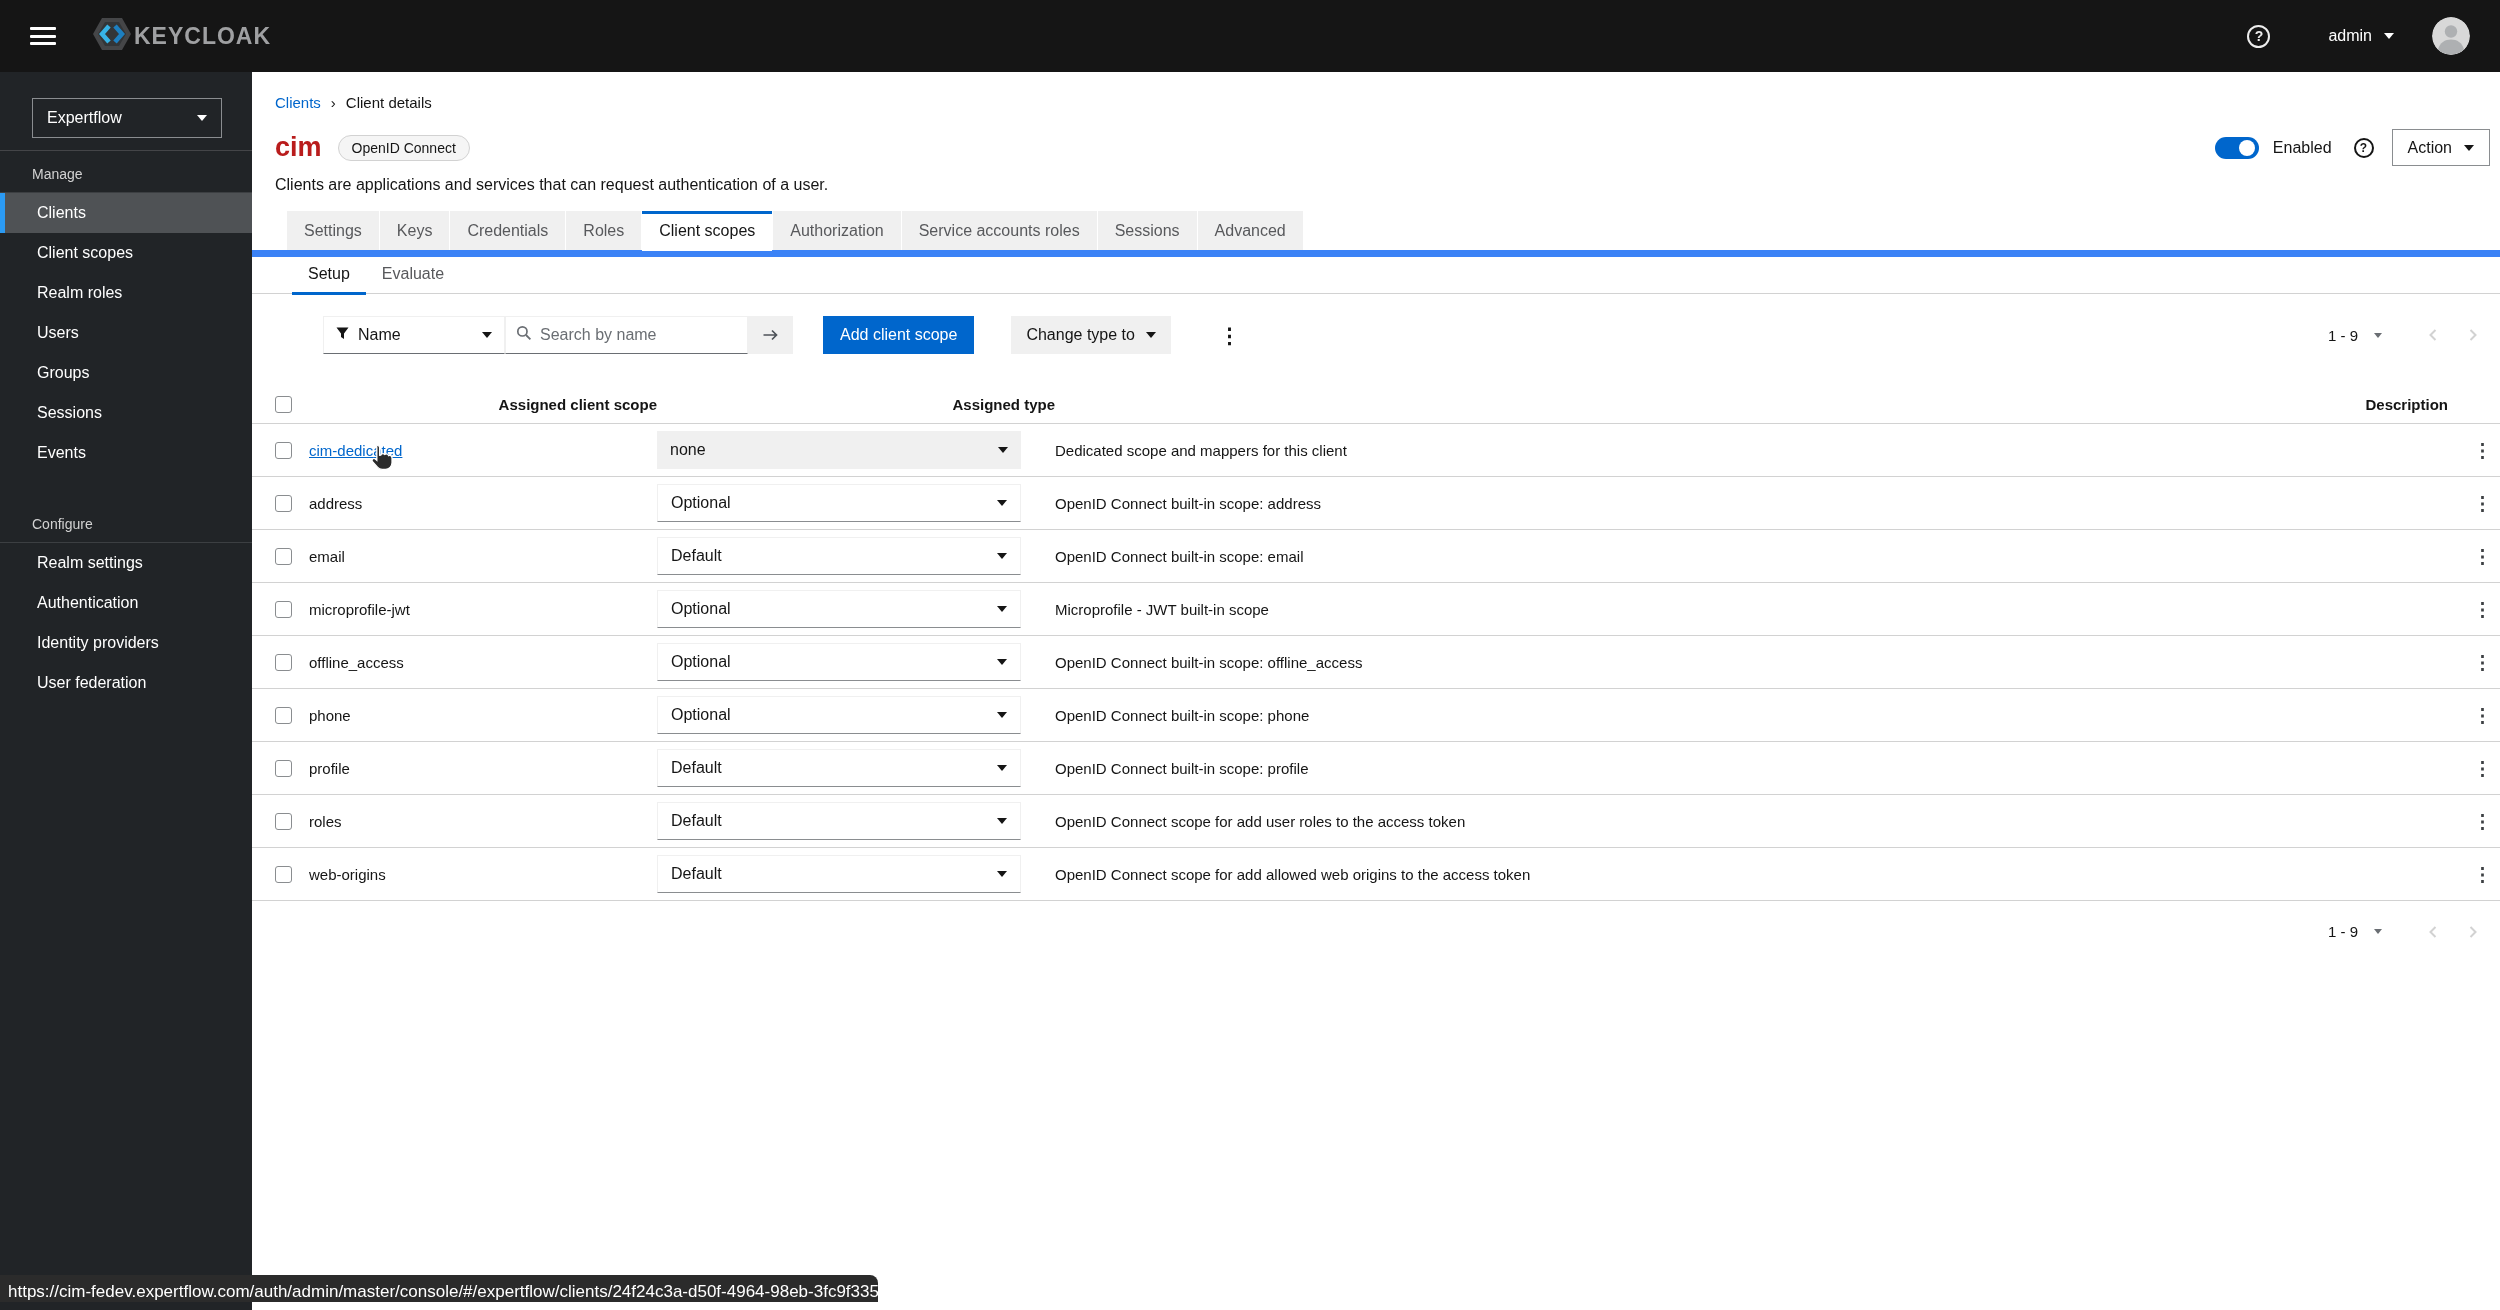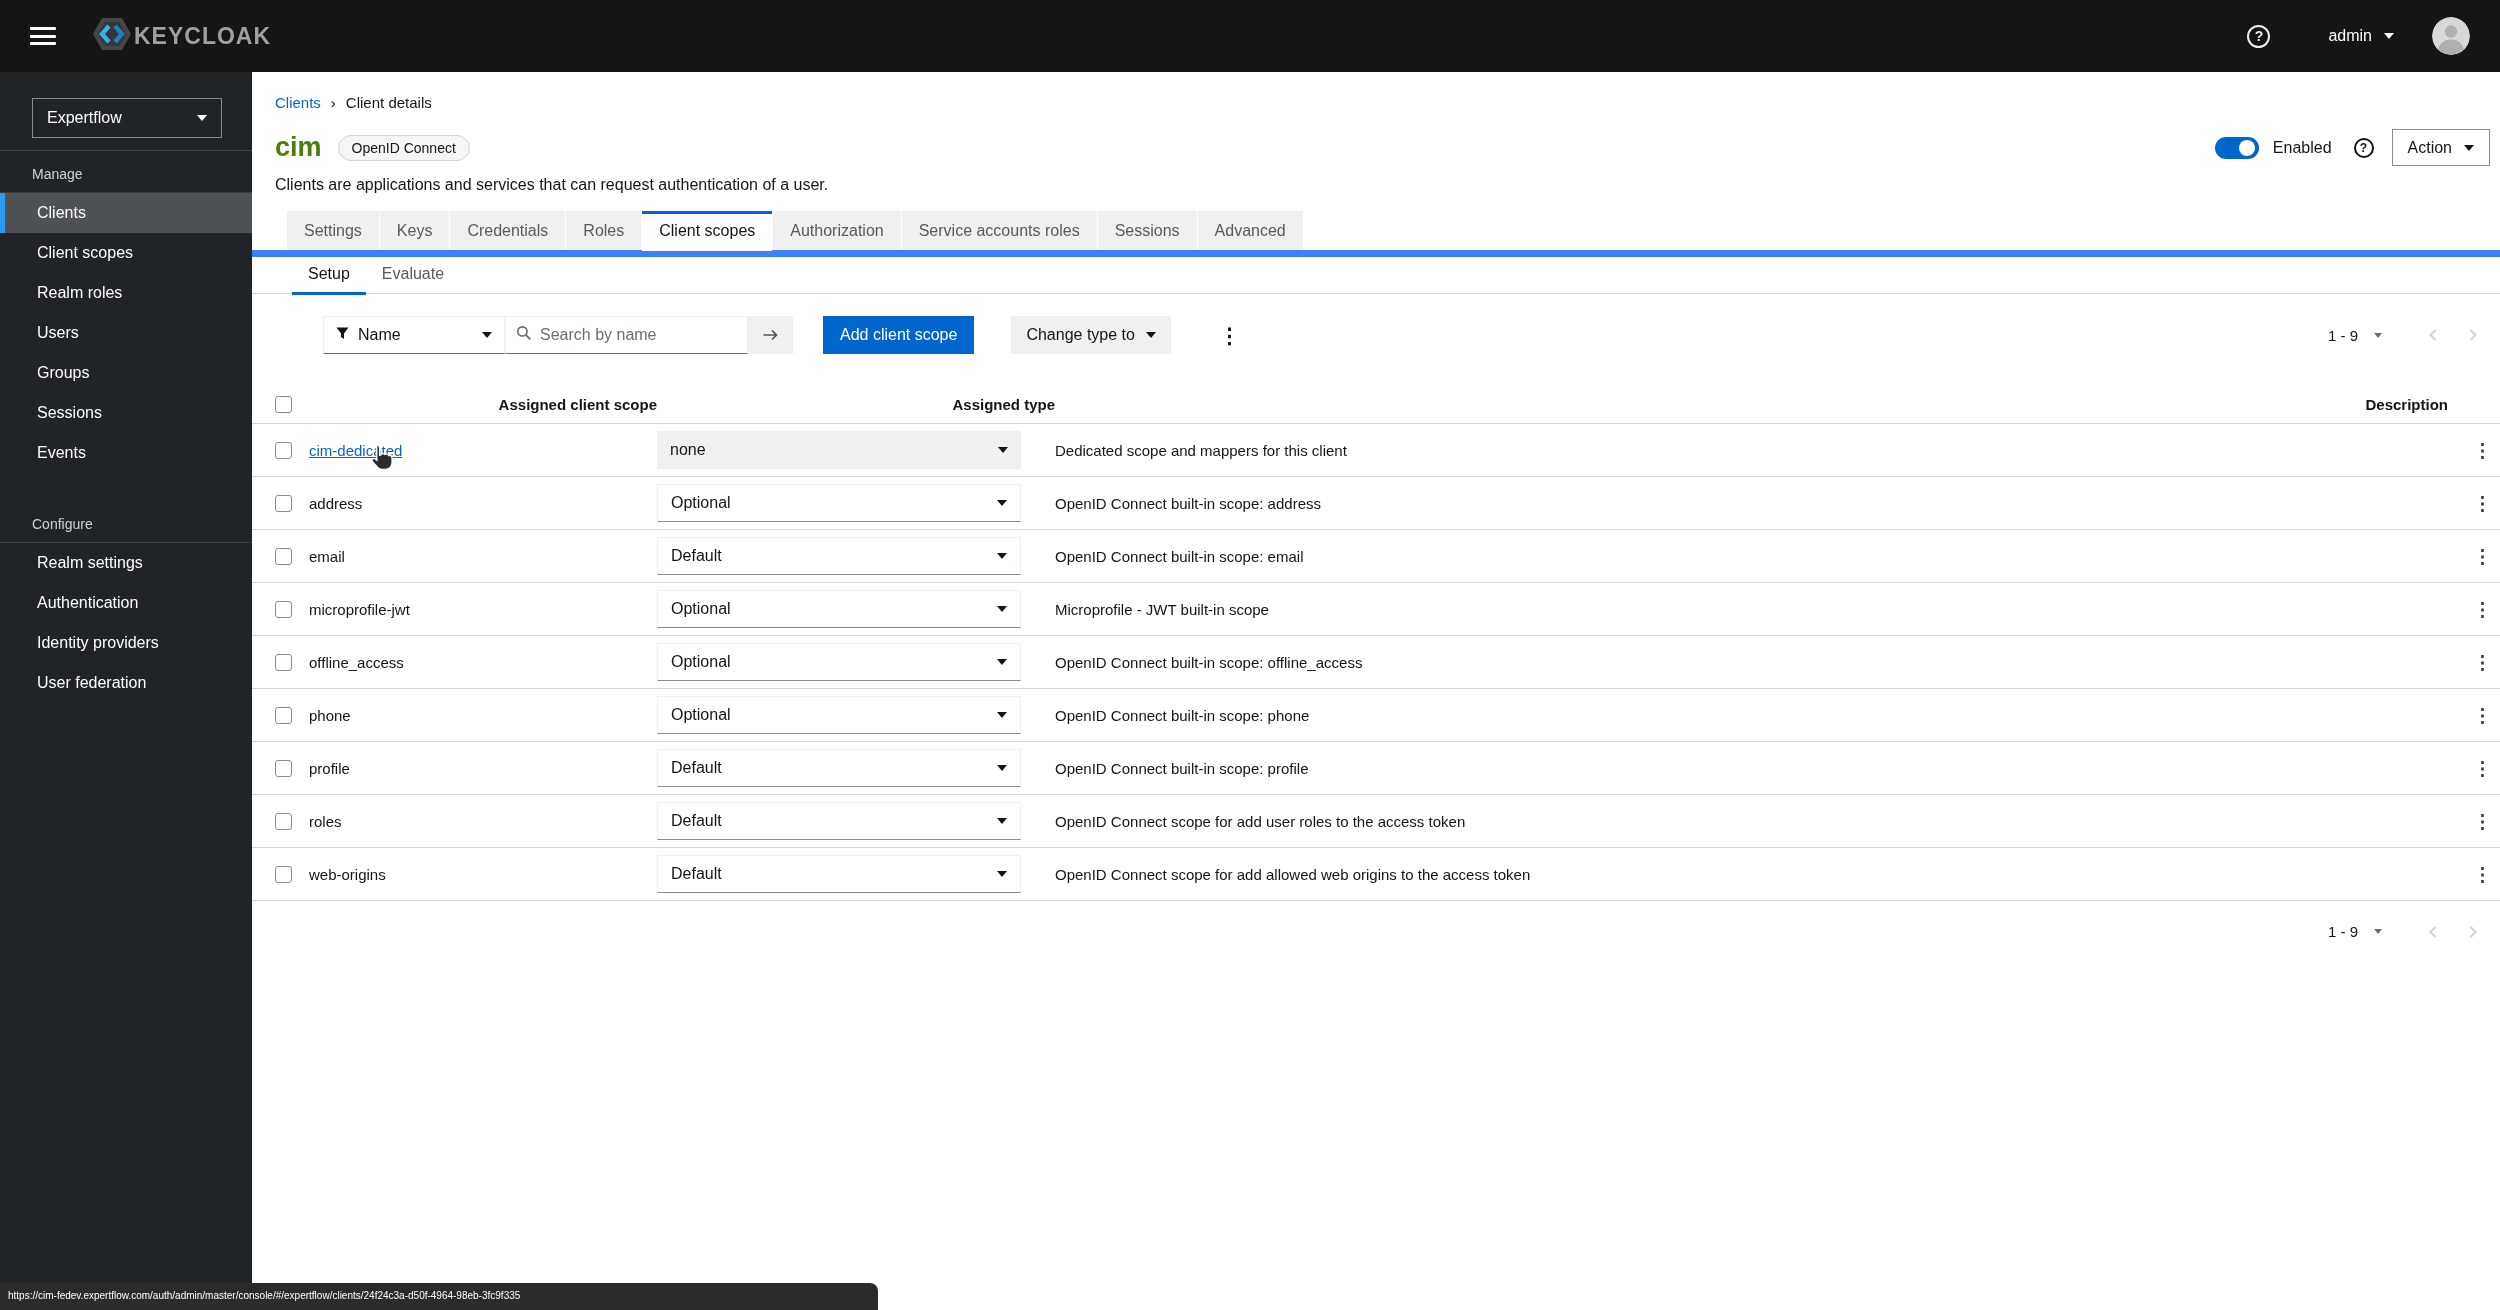--- a/index.html
+++ b/index.html
@@ -35,21 +35,21 @@
 
   
   .main { flex:1; background:#fff; position:relative; overflow:hidden; }
 
   .breadcrumb { margin:22px 0 0 23px; display:flex; align-items:center; gap:10px; font-size:15px; }
   .breadcrumb a { color:#0066cc; text-decoration:none; cursor:pointer; }
   .crumb-sep::before { content:"\203A"; color:#151515; font-size:15px; }
   .crumb-current { color:#151515; }
 
   .page-header { display:flex; align-items:center; margin:18px 10px 0 23px; }
-  .page-title { font-size:27px; font-weight:bold; color:#4d7c0f; }
+  .page-title { font-size:27px; font-weight:bold; color:#b91c1c; }
   .badge { margin-left:16px; padding:4px 13px; background:#f5f5f5; border:1px solid #d2d2d2; border-radius:15px; font-size:14px; color:#151515; }
   .header-right { margin-left:auto; display:flex; align-items:center; }
   .switch { width:44px; height:22px; border-radius:11px; background:#0066cc; position:relative; cursor:pointer; }
   .switch::after { content:""; position:absolute; top:3px; right:4px; width:16px; height:16px; border-radius:50%; background:#fff; }
   .enabled-label { font-size:16px; color:#151515; margin:0 22px 0 14px; }
   .action-btn { margin-left:18px; height:37px; background:#fff; border:1px solid #8a8d90; display:flex; align-items:center; gap:12px; padding:0 15px; font-size:16px; color:#151515; cursor:pointer; }
 
   .page-desc { margin:10px 0 0 23px; font-size:16px; color:#151515; }
 
   
@@ -91,21 +91,21 @@
   .scope-link { color:#0066cc; text-decoration:underline; cursor:pointer; }
   .scope-name { color:#151515; }
   .sel { width:364px; height:38px; background:#fff; border:1px solid #f0f0f0; border-bottom:1px solid #8a8d90; display:flex; align-items:center; padding:0 13px; font-size:16px; color:#151515; cursor:pointer; }
   .sel .caret { margin-left:auto; color:#151515; border-top-width:6px; }
   .sel.disabled { background:#f0f0f0; border:none; }
   .row-kebab { justify-self:end; font-size:19px; color:#3c3f42; font-weight:bold; }
 
   .bottom-pagination { display:flex; justify-content:flex-end; margin-top:22px; padding-right:12px; }
 
   
-  .status-bubble { position:absolute; left:0; bottom:0; width:878px; height:27px; background:#2b2b2b; border-top-right-radius:8px; color:#fff; font-size:10px; padding:7px 0 0 8px; white-space:nowrap; overflow:hidden; z-index:20; }
+  .status-bubble { position:absolute; left:0; bottom:8px; width:878px; height:27px; background:#2b2b2b; border-top-right-radius:8px; color:#fff; font-size:17px; padding:7px 0 0 8px; white-space:nowrap; overflow:hidden; z-index:20; }
 
   
   .cursor-overlay { position:absolute; left:117px; top:372px; z-index:30; pointer-events:none; }
 </style>
 </head>
 <body>
 
 <div class="masthead">
   <div class="burger">
       <span></span>

